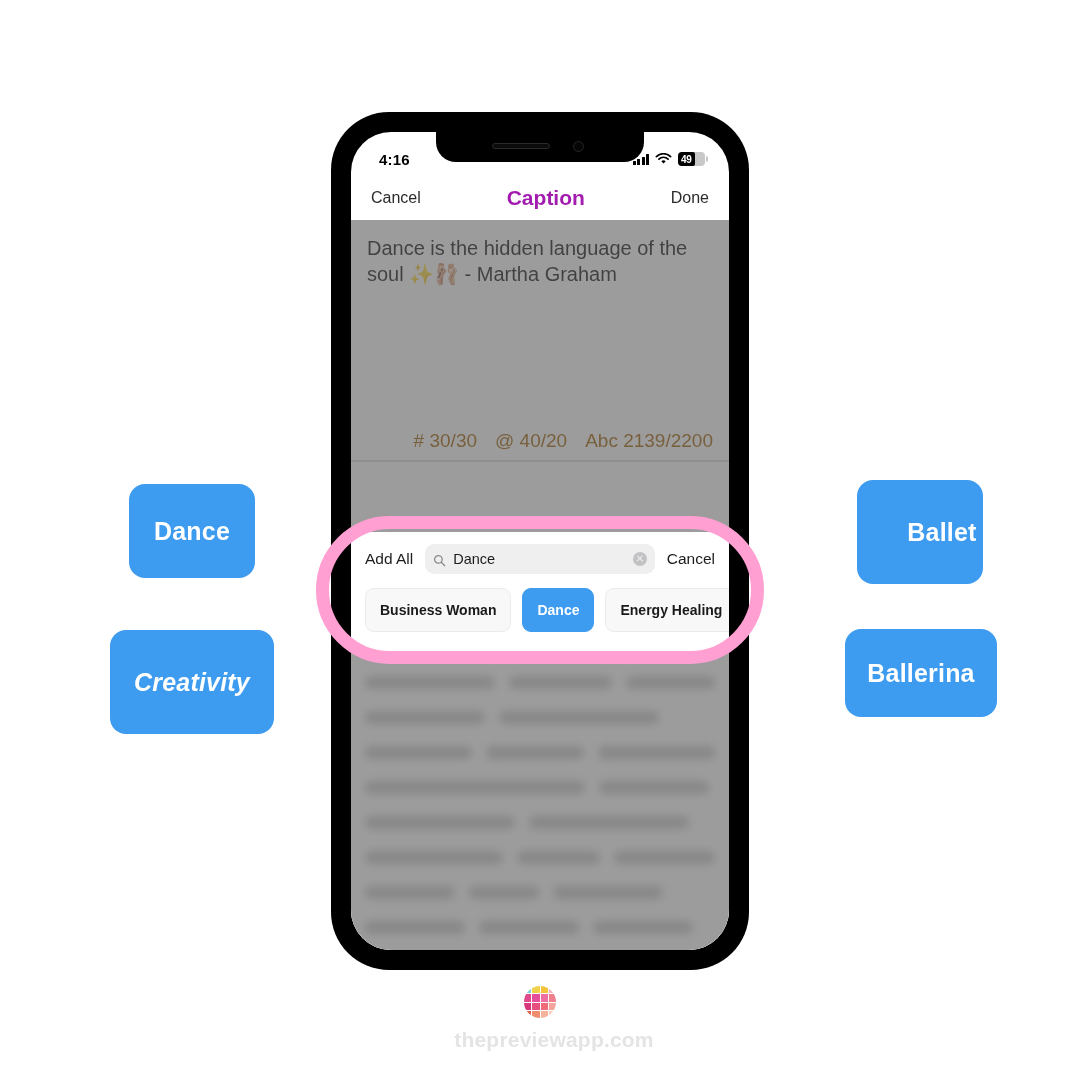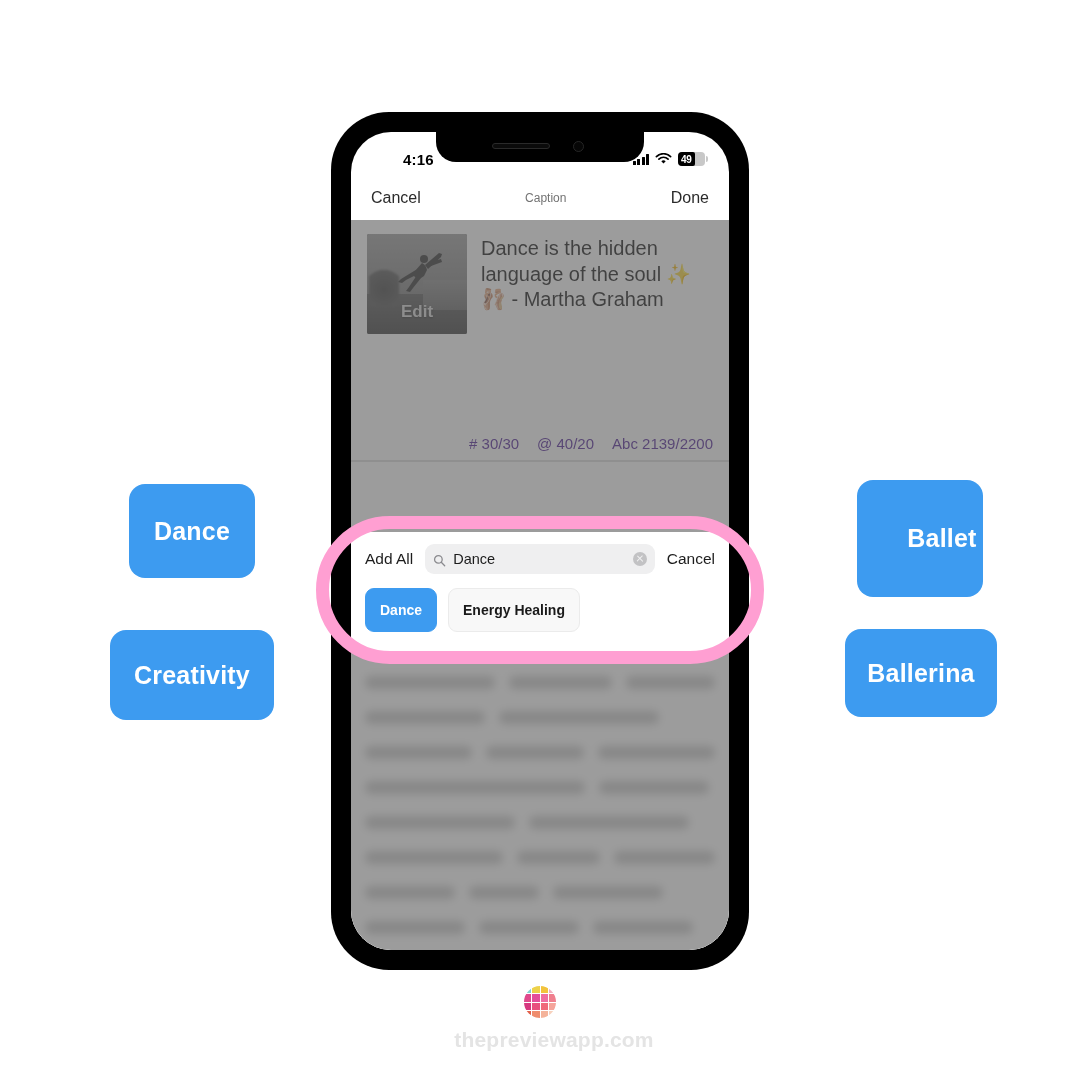--- a/index.html
+++ b/index.html
@@ -54,21 +54,21 @@
 
   
   #statusbar {
     position: absolute; top: 0; left: 0; right: 0;
     height: 44px;
     display: flex; align-items: center; justify-content: space-between;
     padding: 10px 24px 0 28px;
     z-index: 30;
   }
   #statusbar .time {
-    font-size: 15px; font-weight: bold; color:#000; letter-spacing: .2px; margin-left: 24px;
+    font-size: 15px; font-weight: bold; color:#000; letter-spacing: .2px;
   }
   #statusbar .right {
     display: flex; align-items: center; gap: 6px;
   }
   .bars { display:flex; align-items:flex-end; gap:1.5px; height:11px; }
   .bars i { display:block; width:3px; background:#000; border-radius:.5px; }
   .bars i:nth-child(1){height:4px;} .bars i:nth-child(2){height:6px;}
   .bars i:nth-child(3){height:8px;} .bars i:nth-child(4){height:11px;}
   .wifi { width:17px; height:12px; position:relative; }
   .wifi svg { display:block; }
@@ -94,21 +94,21 @@
     width:2px; height:6px; background:#c8c8c8; border-radius:0 2px 2px 0;
   }
 
   
   #navbar {
     position:absolute; top:44px; left:0; right:0; height:44px;
     display:flex; align-items:center; justify-content:space-between;
     padding: 0 20px; background:#fff; z-index:20;
   }
   #navbar .nav-side { font-size:16px; color:#2b2b2b; }
-  #navbar .nav-title { font-size:12px; font-weight:normal; color:#737373; }
+  #navbar .nav-title { font-size:21px; font-weight:bold; color:#a21caf; }
 
   
   #content {
     position:absolute; top:88px; left:0; right:0; bottom:0;
     background:#fff;
   }
   .caption-area {
     position:relative;
     height: 240px;
     padding: 14px 16px 0 16px;
@@ -152,21 +152,21 @@
     text-shadow: 0 1px 2px rgba(0,0,0,.45);
   }
   .caption-text {
     font-size: 20px; line-height: 1.28; color:#111;
     padding-top: 2px;
   }
   .counters {
     position:absolute; left:0; right:0; bottom: 8px;
     display:flex; justify-content:flex-end; gap:18px;
     padding: 0 16px;
-    font-size:15px; color:#4c1d95;
+    font-size:19px; color:#a16207;
   }
   .divider { height:1px; background:#dcdcdc; }
   .first-comment {
     padding: 14px 16px; font-size:15px; color:#4a4a4a;
   }
   
   #scrim {
     position:absolute; top:88px; left:0; right:0; bottom:0;
     background: rgba(95,95,95,.62);
     z-index: 15;
@@ -261,22 +261,22 @@
     display:flex; align-items:center; justify-content:center;
     background: var(--accent, #3d9bf0);
     color:#fff;
     border-radius: 16px;
     font-weight:bold;
     font-size: 25px;
     z-index: 70;
     letter-spacing:.2px;
   }
   #co-dance     { left:129px; top:484px;  width:126px; height:94px; }
-  #co-creativity{ left:110px; top:630px;  width:164px; height:90px; }
-  #co-ballet    { left:857px; top:480px;  width:126px; height:117px;padding-left:44px; }
+  #co-creativity{ left:110px; top:630px;  width:164px; height:104px;font-style:italic; }
+  #co-ballet    { left:857px; top:480px;  width:126px; height:104px;padding-left:44px; }
   #co-ballerina { left:845px; top:629px;  width:152px; height:88px; }
 
   
   #footer {
     position:absolute; left:0; right:0; bottom: 28px;
     display:flex; flex-direction:column; align-items:center; gap:10px;
     z-index: 5;
   }
   #logo {
     width: 32px; height:32px; border-radius:50%;
@@ -295,39 +295,20 @@
 </head>
 <body>
 
 <div id="stage">
 
   <div id="phone">
     <div id="screen">
 
       <div id="content">
         <div class="caption-area">
-          <div class="thumb">
-            <div class="sky"></div>
-            <div class="ground"></div>
-            <div class="tree"></div>
-            <div class="house"></div>
-            <div class="dancer">
-              <svg viewBox="0 0 58 52" width="58" height="52">
-                <g fill="#2e2e2e">
-                  <circle cx="35" cy="11" r="4"></circle>
-                  <path d="M33 15 q4 2 5 7 l-3 6 q-3 3 -7 3 l-4 -4 q3 -6 9 -12 z"></path>
-                  <path d="M30 20 L12 31 l-3 3 l4 1 l4 -3 l16 -8 z"></path>
-                  <path d="M36 17 L50 5 l3 1 l-1 3 l-13 12 z"></path>
-                  <path d="M41 14 L52 11 l1 3 l-11 4 z"></path>
-                  <path d="M28 27 L20 39 l-3 4 l4 1 l3 -4 l8 -10 z"></path>
-                </g>
-              </svg>
-            </div>
-            <div class="edit">Edit</div>
-          </div>
           <div class="caption-text">Dance is the hidden language of the soul ✨🩰 - Martha Graham</div>
 
           <div class="counters">
             <span>
               <span>#</span>
               <span>30/30</span>
             </span>
             <span>
               <span>@</span>
               <span>40/20</span>
@@ -394,20 +375,21 @@
                 <line x1="8.9" y1="8.9" x2="12.6" y2="12.6" stroke="#8a8a8e" stroke-width="1.4" stroke-linecap="round"></line>
               </svg>
             </span>
             <span class="val" title="Search">Dance</span>
             <span class="clear"></span>
           </div>
           <div class="cancel-link">Cancel</div>
         </div>
 
         <div class="chips-row">
+          <div class="chip">Business Woman</div>
           <div class="chip selected">Dance</div>
           <div class="chip">Energy Healing</div>
 
         </div>
       </div>
 
       <div id="statusbar">
         <div class="time">4:16</div>
         <div class="right">
           <span class="bars">

